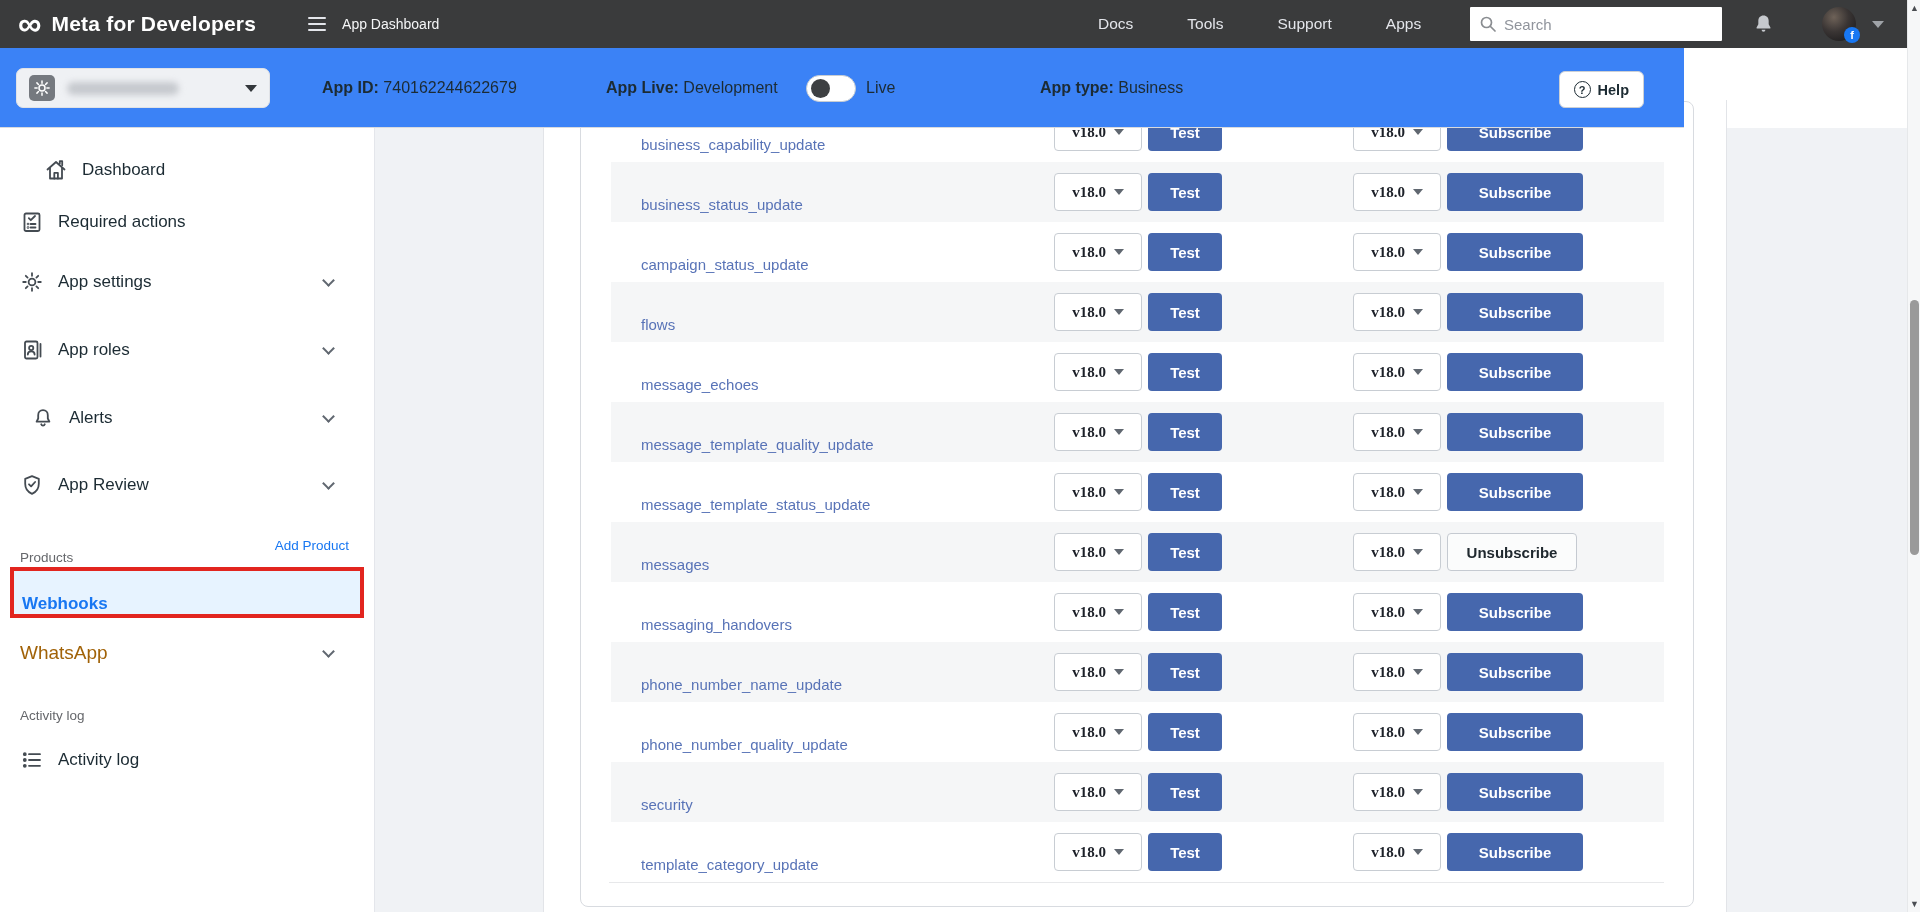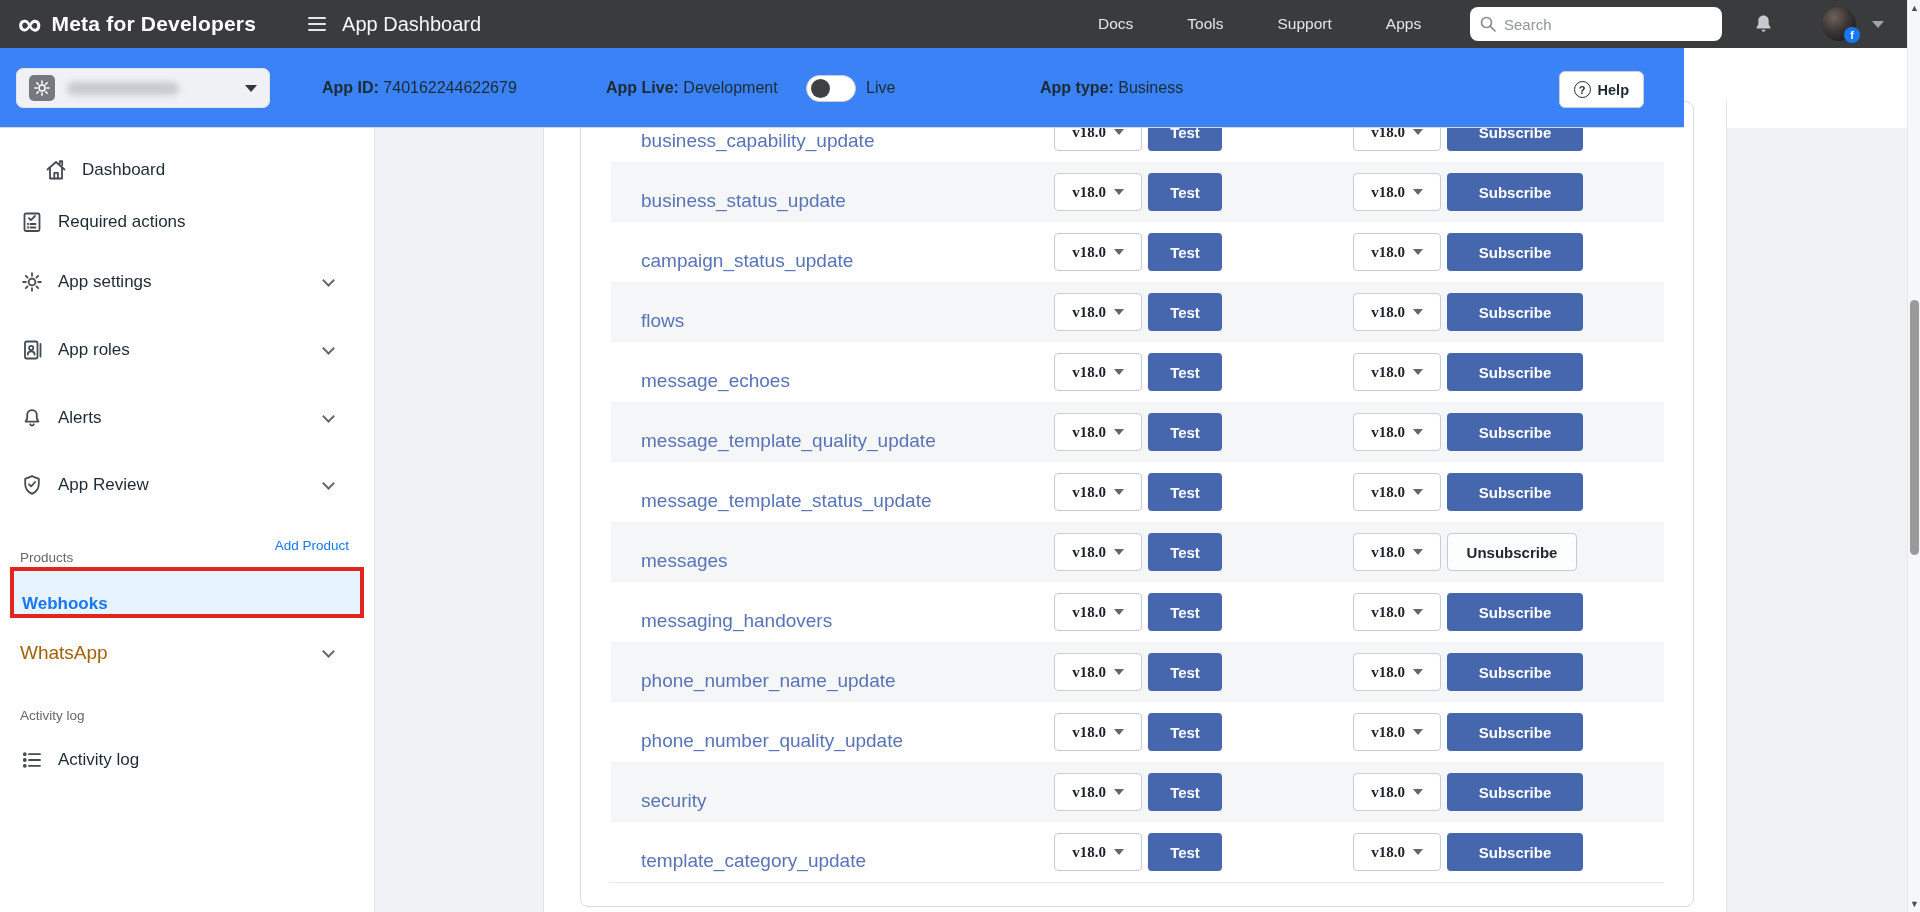--- a/index.html
+++ b/index.html
@@ -8,24 +8,24 @@
   .page { position:relative; width:1920px; height:912px; overflow:hidden; }
 
   
   .topbar { position:absolute; left:0; top:0; width:1920px; height:48px; background:#3a3b3c; z-index:30; display:flex; align-items:center; }
   .brand { display:flex; align-items:center; margin-left:18px; }
   .meta-logo { color:#fff; font-size:33px; font-weight:700; line-height:44px; margin-right:10px; }
   .brand-name { color:#fff; font-size:21px; font-weight:700; letter-spacing:.2px; }
   .dash-group { display:flex; align-items:center; margin-left:52px; }
   .hamburger { width:18px; display:flex; flex-direction:column; gap:4px; margin-right:16px; }
   .hamburger i { display:block; height:2px; background:#e4e6eb; border-radius:1px; }
-  .dash-label { color:#f5f6f7; font-size:20px; font-weight:400; }
+  .dash-label { color:#f5f6f7; font-size:14px; font-weight:400; }
   .top-nav { position:absolute; left:1098px; top:0; height:48px; display:flex; align-items:center; gap:54px; }
   .top-nav a { color:#e4e6eb; font-size:15.5px; text-decoration:none; }
-  .search-wrap { position:absolute; left:1470px; top:7px; width:252px; height:34px; background:#fff; border-radius:8px; display:flex; align-items:center; }
+  .search-wrap { position:absolute; left:1470px; top:7px; width:252px; height:34px; background:#fff; border-radius:1px; display:flex; align-items:center; }
   .search-wrap svg { margin-left:10px; }
   .search-wrap input { border:none; outline:none; background:transparent; font-size:15px; color:#1c2b33; width:190px; margin-left:8px; font-family:inherit; }
   .search-wrap input::placeholder { color:#90949c; }
   .bell { position:absolute; left:1752px; top:12px; }
   .avatar { position:absolute; left:1822px; top:7px; width:34px; height:34px; border-radius:50%;
             background:radial-gradient(circle at 35% 30%, #6e6258 0%, #3a3534 45%, #141416 100%); }
   .fb-badge { position:absolute; right:-4px; bottom:-2px; width:16px; height:16px; border-radius:50%; background:#1877f2; color:#fff; font-size:11px; font-weight:700; text-align:center; line-height:16px; }
   .avatar-caret { position:absolute; left:1872px; top:21px; width:0; height:0; border-left:6px solid transparent; border-right:6px solid transparent; border-top:7px solid #9fa3a8; }
 
   
@@ -62,21 +62,21 @@
   
   .gutter-left { position:absolute; left:375px; top:128px; width:168px; height:784px; background:#f0f2f5; }
   .main-panel { position:absolute; left:543px; top:100px; width:1184px; height:812px; background:#fff; border-left:1px solid #e2e4e8; border-right:1px solid #e2e4e8; }
   .gutter-right { position:absolute; left:1727px; top:128px; width:180px; height:784px; background:#f0f2f5; }
 
   
   .card { position:absolute; left:580px; top:101px; width:1114px; height:806px; background:#fff; border:1px solid #d8dbe0; border-radius:8px; z-index:2; }
   .rows { position:absolute; left:30px; top:0; width:1053px; }
   .trow { position:relative; width:1053px; height:60px; background:#fff; }
   .trow.stripe { background:#f5f6f7; }
-  .field-link { position:absolute; left:30px; top:28px; font-size:19px; color:var(--link-blue,#5873b7); text-decoration:none; }
+  .field-link { position:absolute; left:30px; top:34px; font-size:15px; color:var(--link-blue,#5873b7); text-decoration:none; }
   .vsel { position:absolute; top:11px; width:88px; height:38px; background:#fff; border:1px solid #c8cdd3; border-radius:4px; display:flex; align-items:center; justify-content:center; gap:8px; font-size:15px; font-weight:600; color:#1d2129; cursor:pointer;font-family:Liberation Serif, serif; }
   .vsel .dcaret { width:0; height:0; border-left:5px solid transparent; border-right:5px solid transparent; border-top:6px solid #606770; }
   .vsel.p1 { left:443px; }
   .vsel.p2 { left:742px; }
   .btn { position:absolute; top:11px; height:38px; border:none; border-radius:4px; font-size:15px; font-weight:700; font-family:inherit; cursor:pointer; }
   .btn.test { left:537px; width:74px; background:var(--button-blue,#4667ad); color:#fff; }
   .btn.subscribe { left:836px; width:136px; background:var(--button-blue,#4667ad); color:#fff; }
   .btn.unsubscribe { left:836px; width:130px; background:#fbfcfc; color:#20292f; border:1px solid #c5cad1; font-weight:700; }
   .vdiv { position:absolute; top:0; width:1px; height:780px; background:#e7e8ec; }
   .vdiv.d1 { left:424px; }
@@ -351,21 +351,21 @@
       <svg class="line ico" viewBox="0 0 24 24">
           <rect x="5" y="3.5" width="12.5" height="17" rx="1.5"></rect>
           <circle cx="11.2" cy="10" r="2.1"></circle>
           <path d="M7.8 16.5c0-2 1.5-3.1 3.4-3.1s3.4 1.1 3.4 3.1"></path>
           <path d="M20.5 6v12.5"></path>
         </svg>
       <span class="lbl">App roles</span>
       <span class="chev"></span>
     </div>
 
-    <div class="side-item" style="top:270px;">
+    <div class="side-item" style="top:270px;padding-left:11px;">
       <svg class="line ico" viewBox="0 0 24 24">
           <path d="M12 4.2c-3 0-4.8 2.2-4.8 5v3.3L5.6 15.6h12.8l-1.6-3.1V9.2c0-2.8-1.8-5-4.8-5z"></path>
           <path d="M10.2 18.3a1.9 1.9 0 003.6 0"></path>
         </svg>
       <span class="lbl">Alerts</span>
       <span class="chev"></span>
     </div>
 
     <div class="side-item" style="top:337px;">
       <svg class="line ico" viewBox="0 0 24 24">

